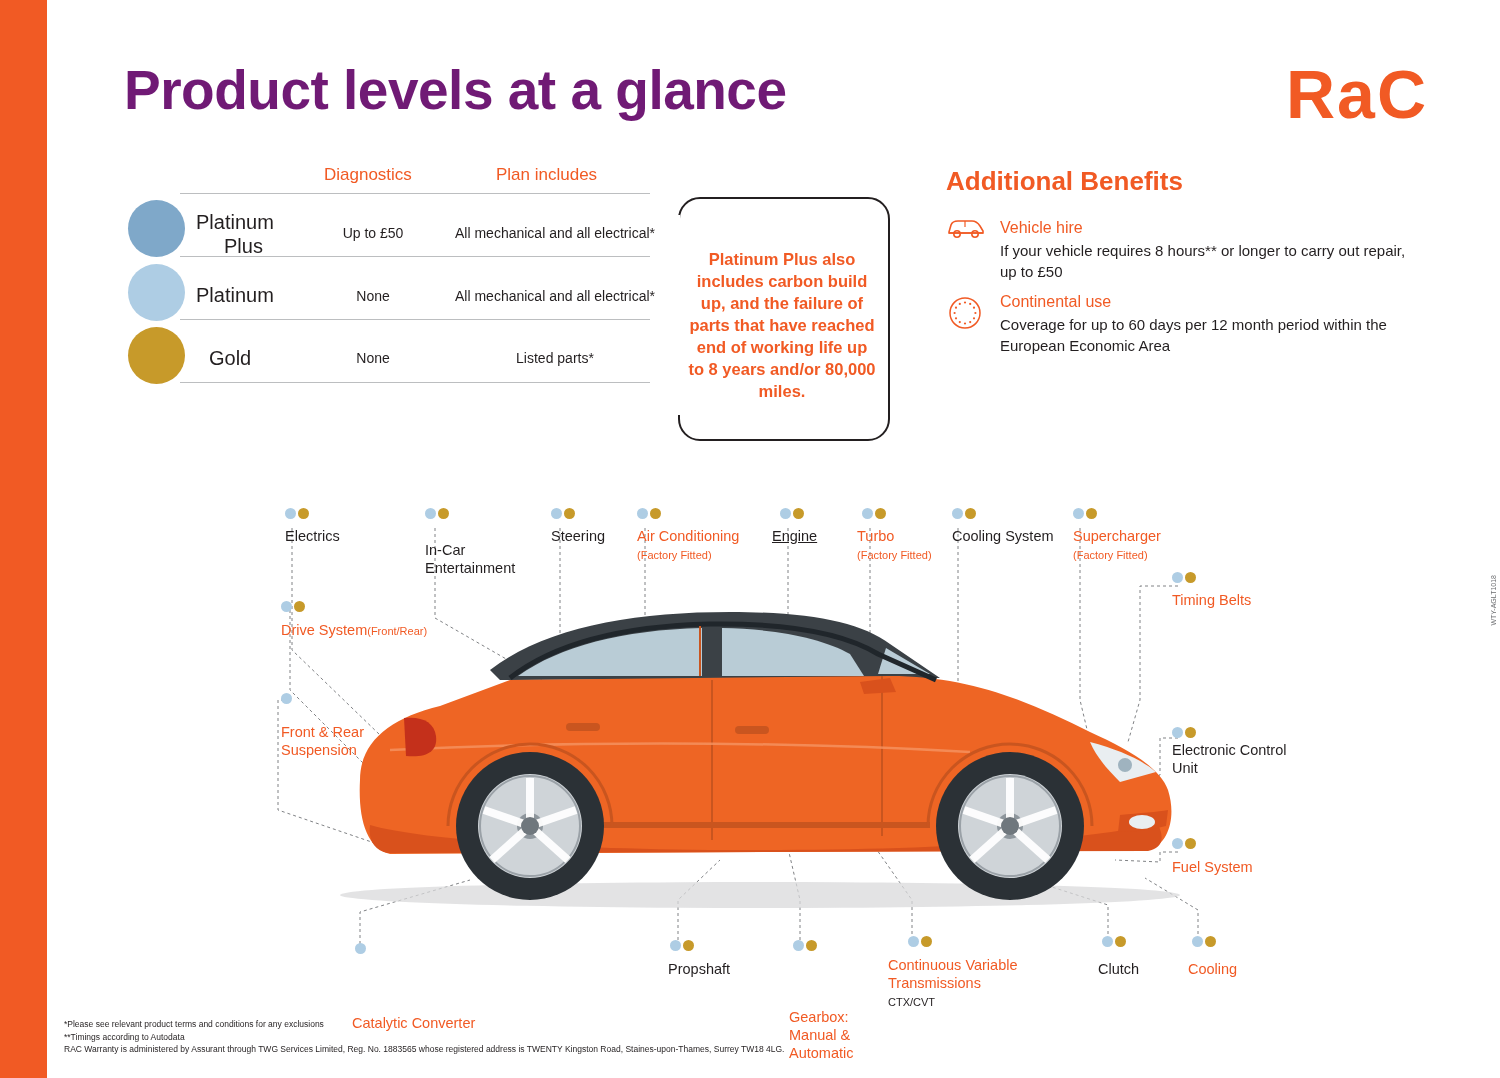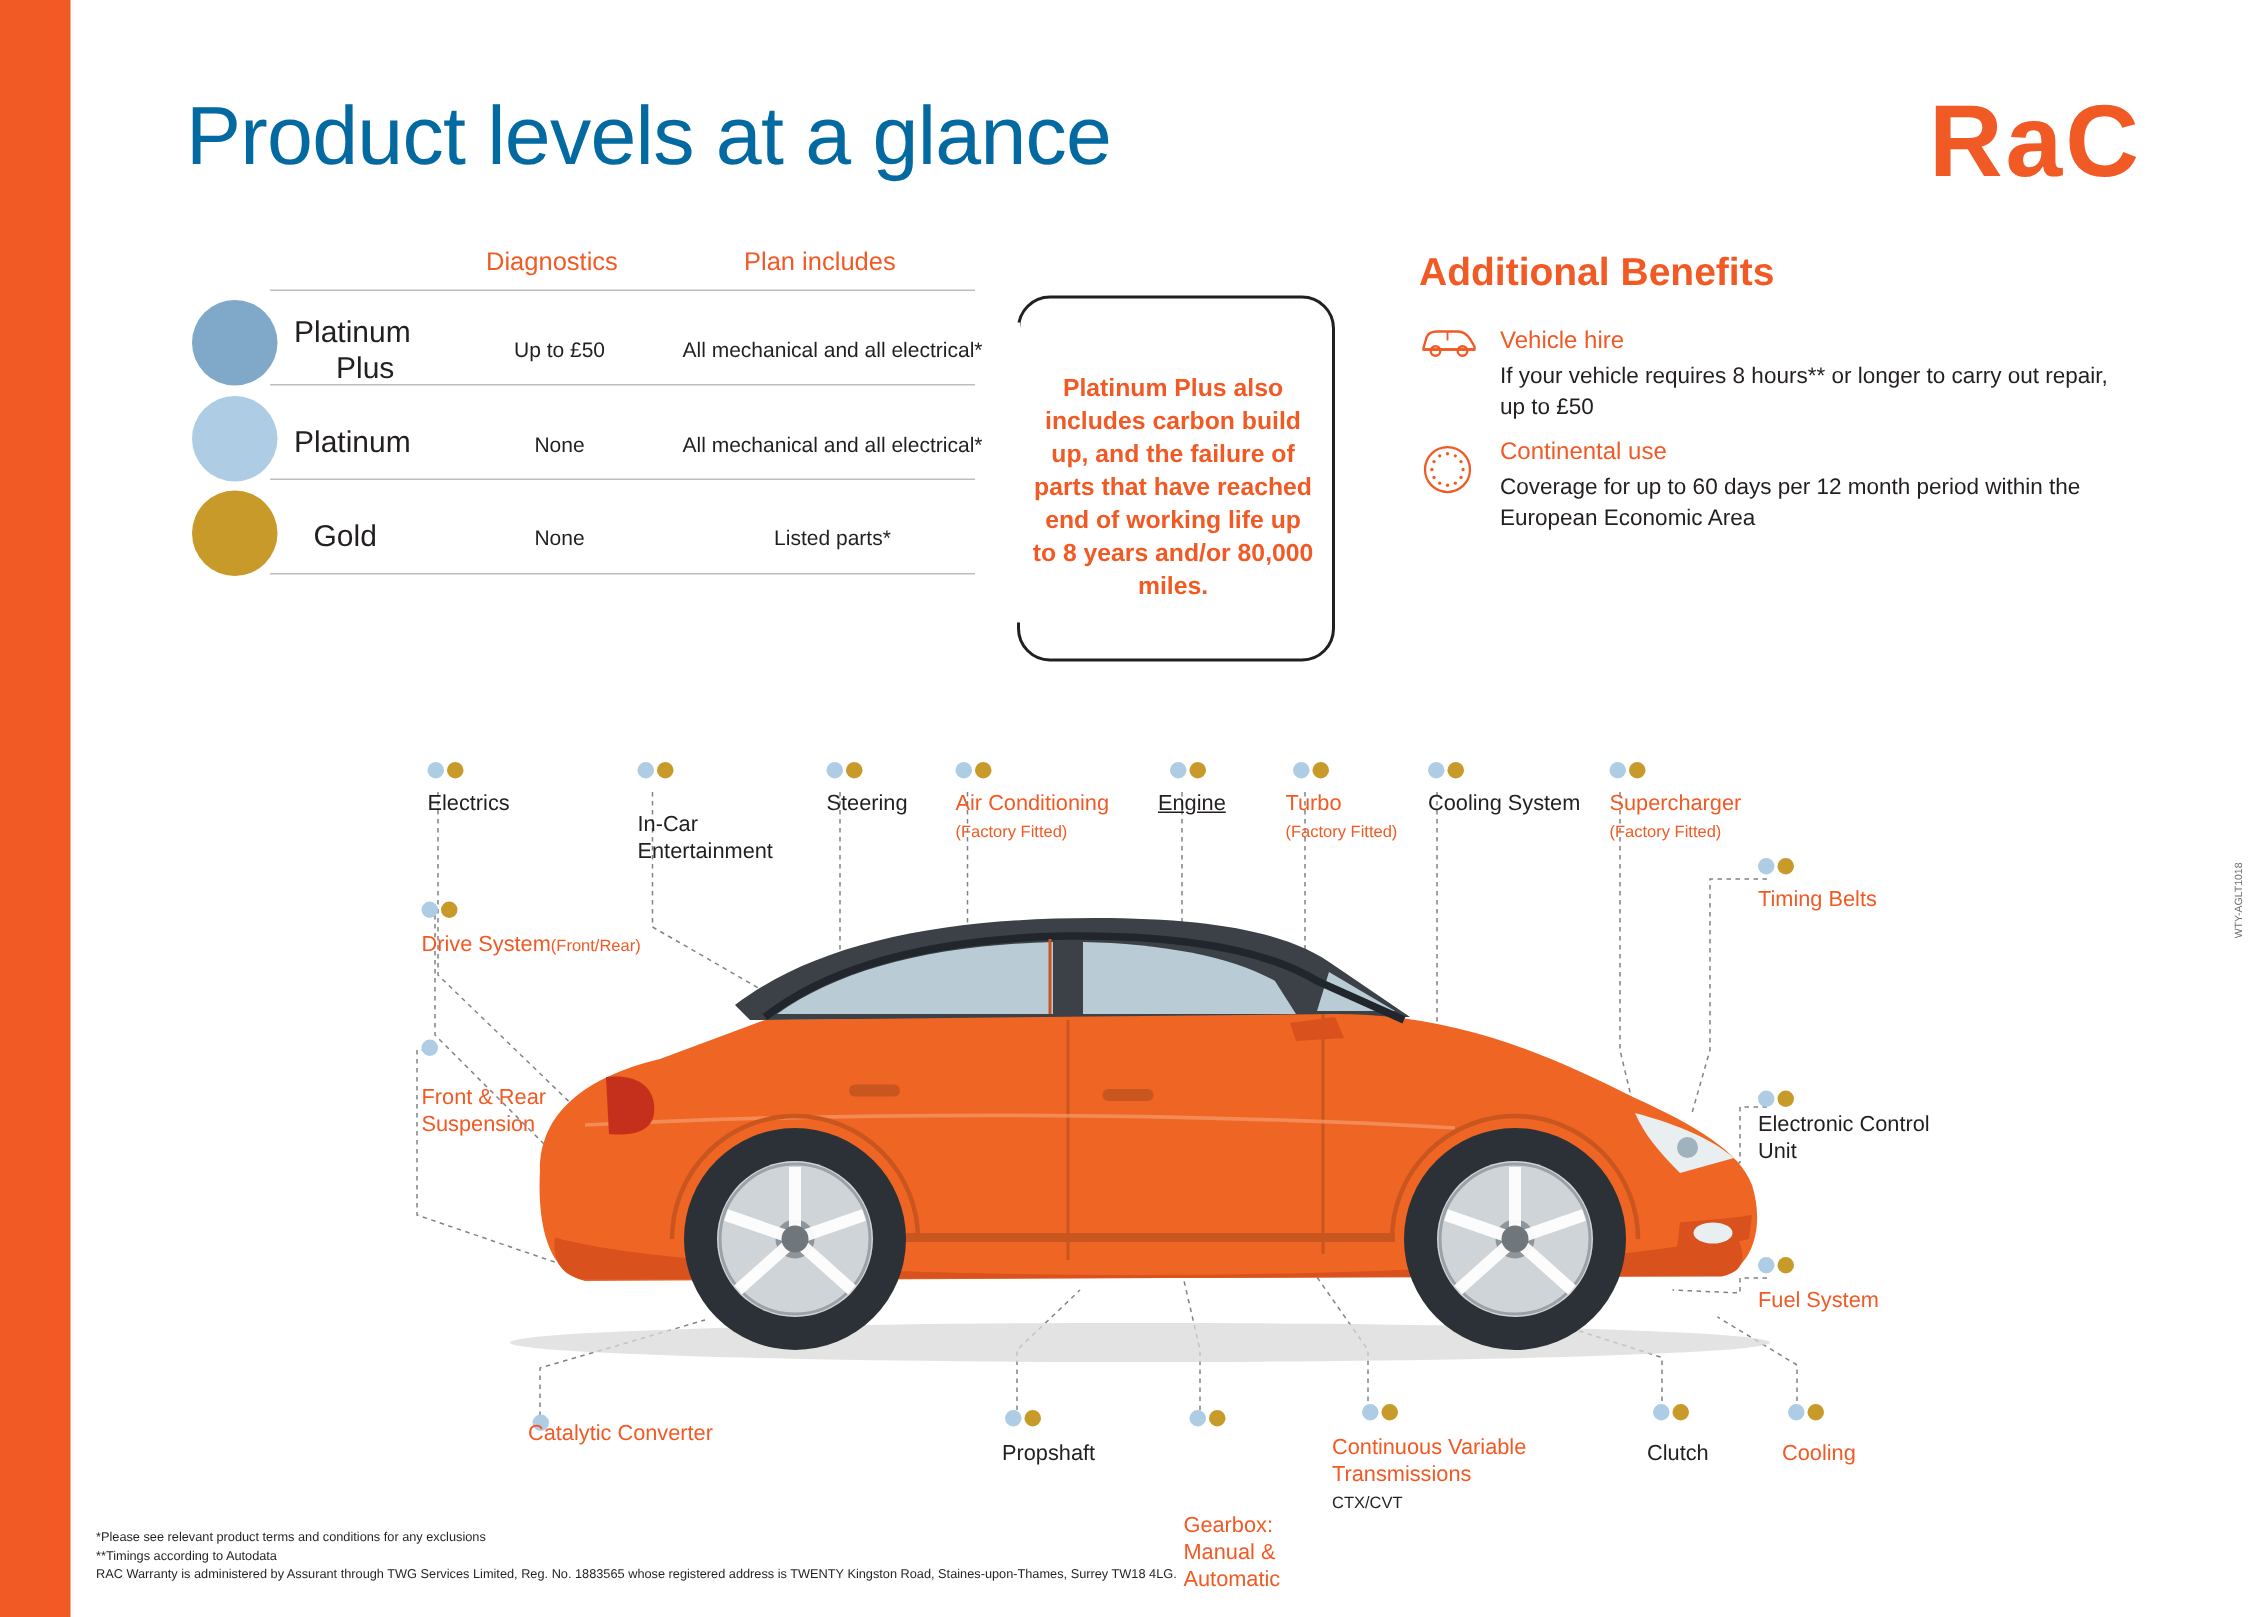--- a/index.html
+++ b/index.html
@@ -12,21 +12,21 @@
   }
   .page { position:absolute; inset:0; }
   .left-bar {
     position:absolute; left:0; top:0; width:47px; height:100%;
     background:#f15a24;
   }
 
   
   .title {
     position:absolute; left:124px; top:58px;
-    font-size:55px; color:#0369a1; font-weight:normal;
+    font-size:55px; color:#701a75; font-weight:bold;
     letter-spacing:-0.5px;
     white-space:nowrap;
   }
   .rac-logo {
     position:absolute; right:72px; top:55px;
     font-size:68px; color:#f15a24; font-weight:bold;
     letter-spacing:2px;
     font-family:"Liberation Sans", sans-serif;
   }
 
@@ -371,21 +371,21 @@
 
   <div class="dots" style="left:1172px; top:838px;">
     <span class="dot lblue"></span>
       <span class="dot gold"></span>
   </div>
   <div class="lbl orange" style="left:1172px; top:858px;">Fuel System</div>
 
   <div class="dots" style="left:355px; top:943px;">
     <span class="dot lblue"></span>
   </div>
-  <div class="lbl orange" style="left:352px; top:947px;">Catalytic Converter</div>
+  <div class="lbl orange" style="left:352px; top:1014px;">Catalytic Converter</div>
 
   <div class="dots" style="left:670px; top:940px;">
     <span class="dot lblue"></span>
       <span class="dot gold"></span>
   </div>
   <div class="lbl" style="left:668px; top:960px;">Propshaft</div>
 
   <div class="dots" style="left:793px; top:940px;">
     <span class="dot lblue"></span>
       <span class="dot gold"></span>

